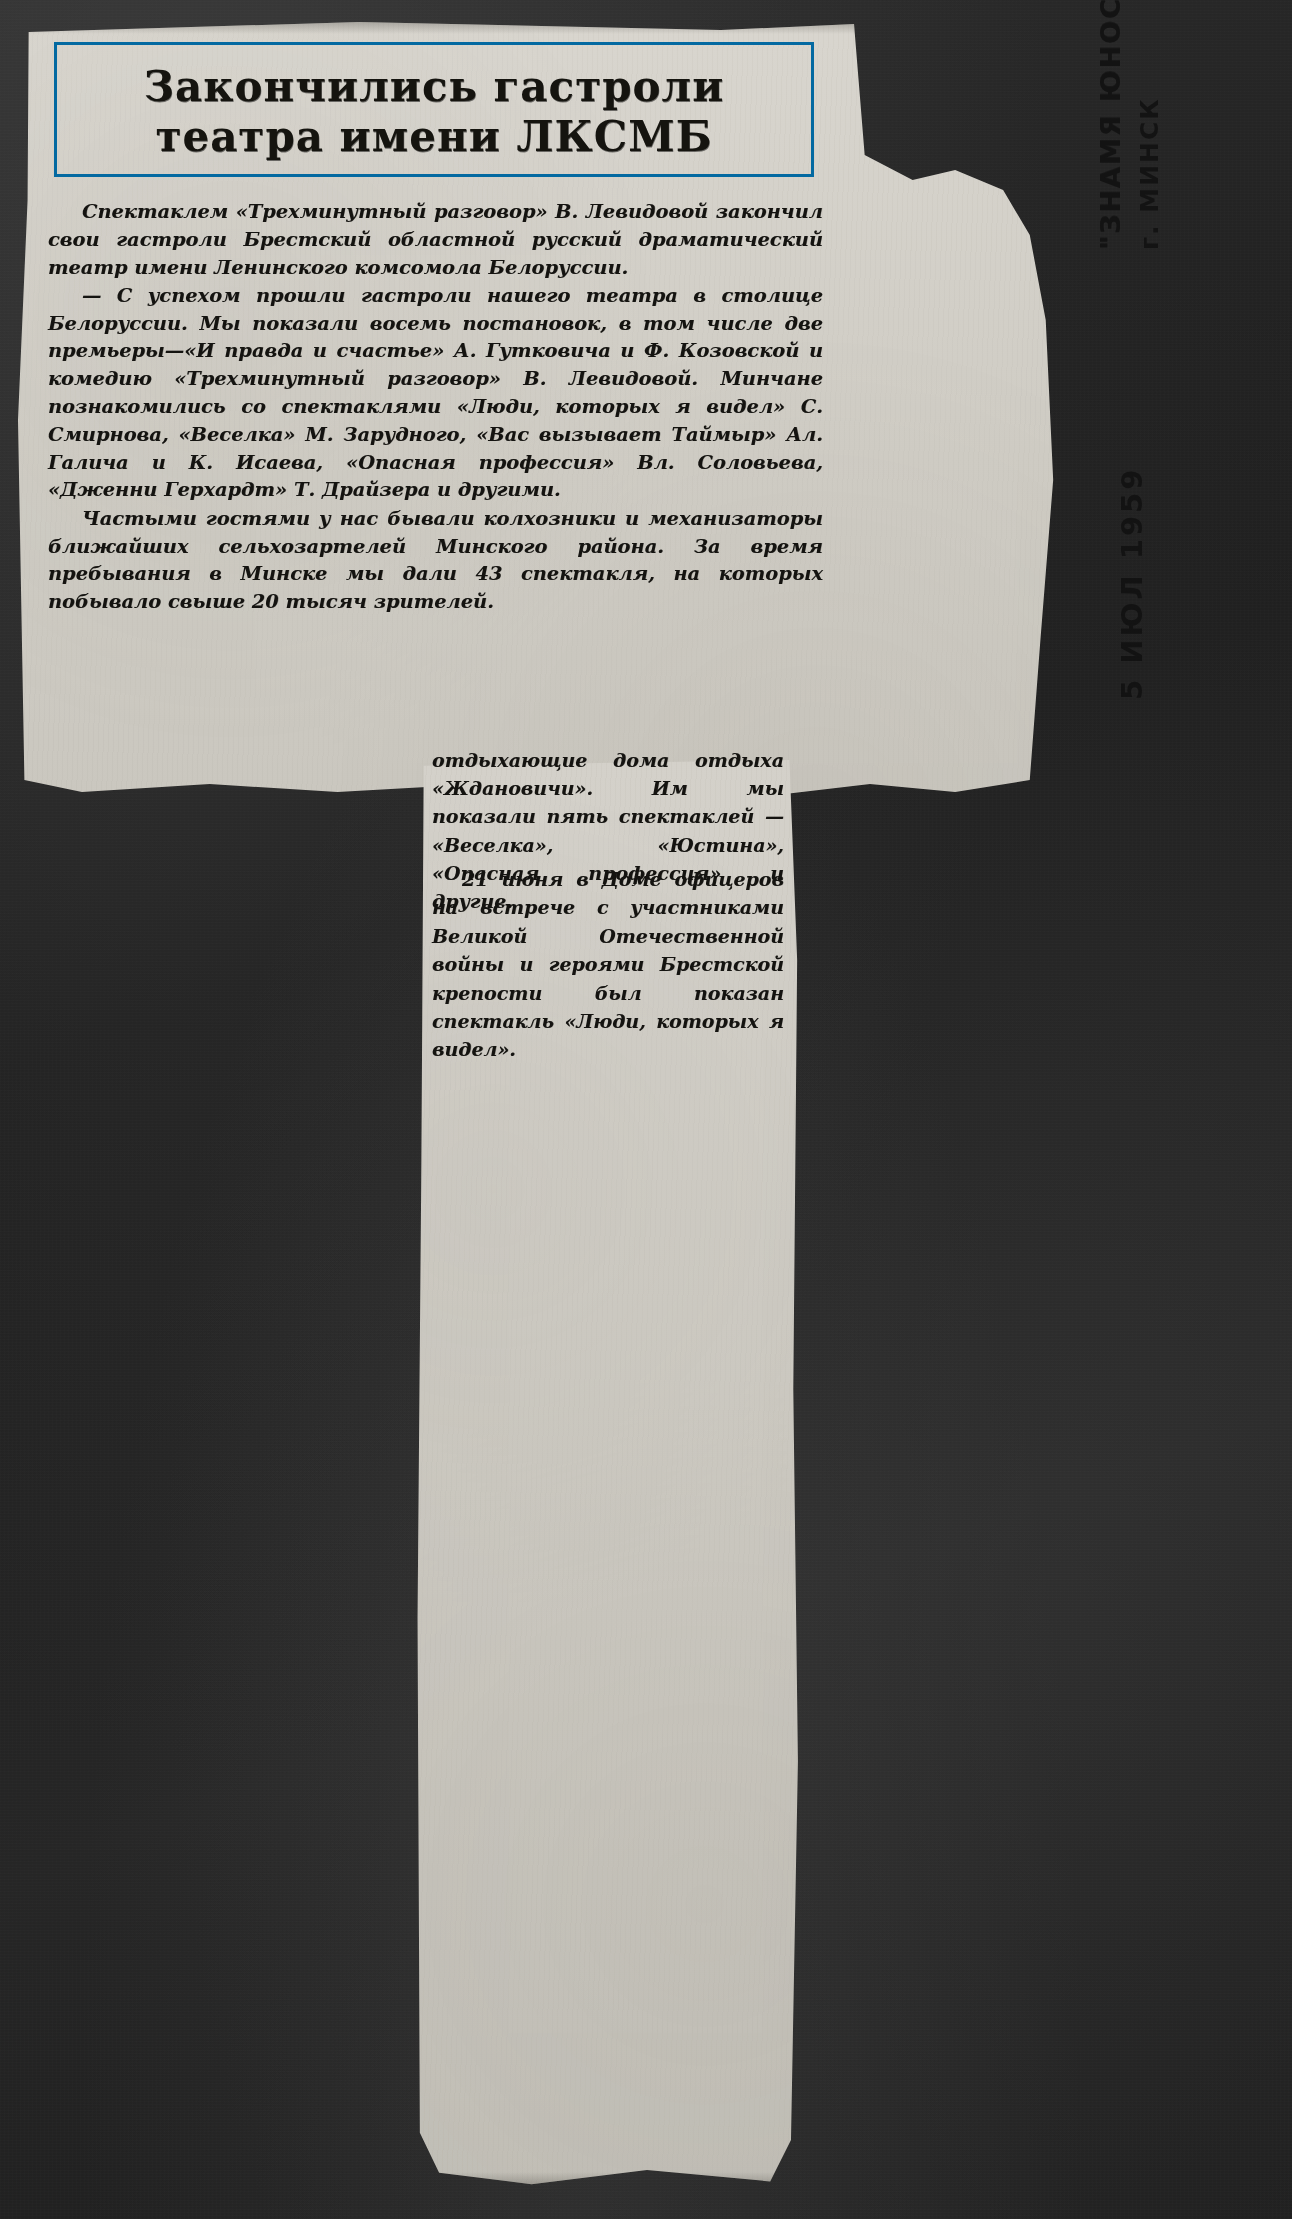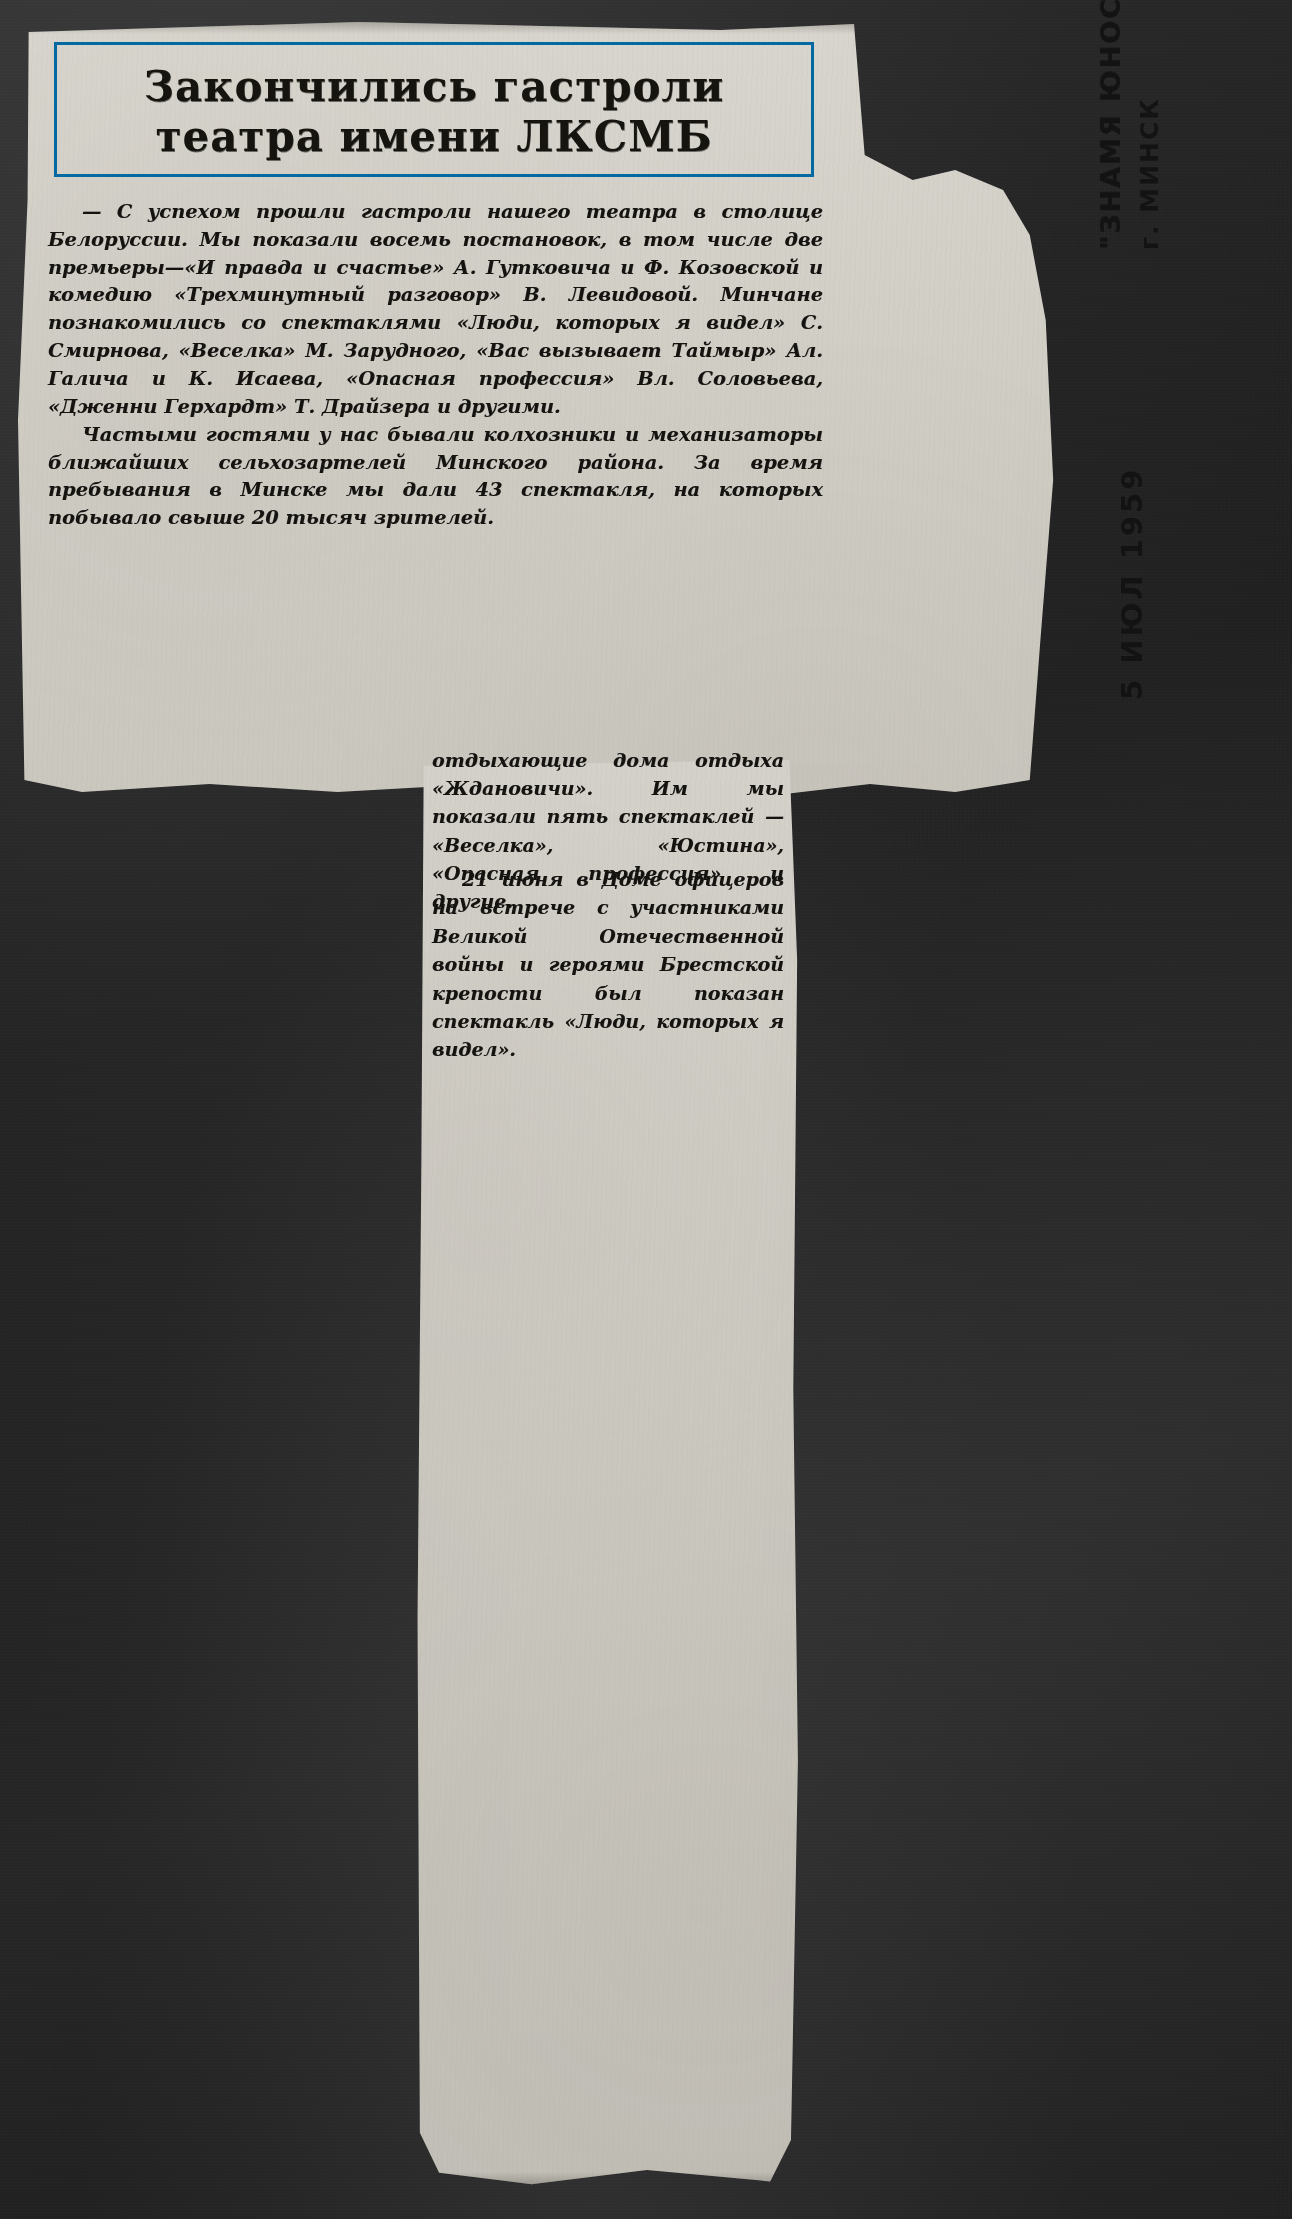--- a/index.html
+++ b/index.html
@@ -235,20 +235,21 @@
     <div class="paper-tex"></div>
     <div class="edge-shade-bottom"></div>
   </div>
 
   <div class="headline-box">
     <div class="headline-line">Закончились гастроли</div>
     <div class="headline-line">театра имени ЛКСМБ</div>
   </div>
 
   <div class="col-wide">
+    <p>Спектаклем «Трехминутный разговор» В. Левидовой закончил свои гастроли Брестский областной русский драматический театр имени Ленинского комсомола Белоруссии.</p>
     <p>— С успехом прошли гастроли нашего театра в столице Белоруссии. Мы показали восемь постановок, в том числе две премьеры—«И правда и счастье» А. Гутковича и Ф. Козовской и комедию «Трехминутный разговор» В. Левидовой. Минчане познакомились со спектаклями «Люди, которых я видел» С. Смирнова, «Веселка» М. Зарудного, «Вас вызывает Таймыр» Ал. Галича и К. Исаева, «Опасная профессия» Вл. Соловьева, «Дженни Герхардт» Т. Драйзера и другими.</p>
     <p>Частыми гостями у нас бывали колхозники и механизаторы ближайших сельхозартелей Минского района. За время пребывания в Минске мы дали 43 спектакля, на которых побывало свыше 20 тысяч зрителей.</p>
   </div>
 
   <div class="col-narrow-top">
     <p>отдыхающие дома отдыха «Ждановичи». Им мы показали пять спектаклей — «Веселка», «Юстина», «Опасная профессия» и другие.</p>
   </div>
 
   <div class="col-narrow">
     <p>21 июня в Доме офицеров на встрече с участниками Великой Отечественной войны и героями Брестской крепости был показан спектакль «Люди, которых я видел».</p>

